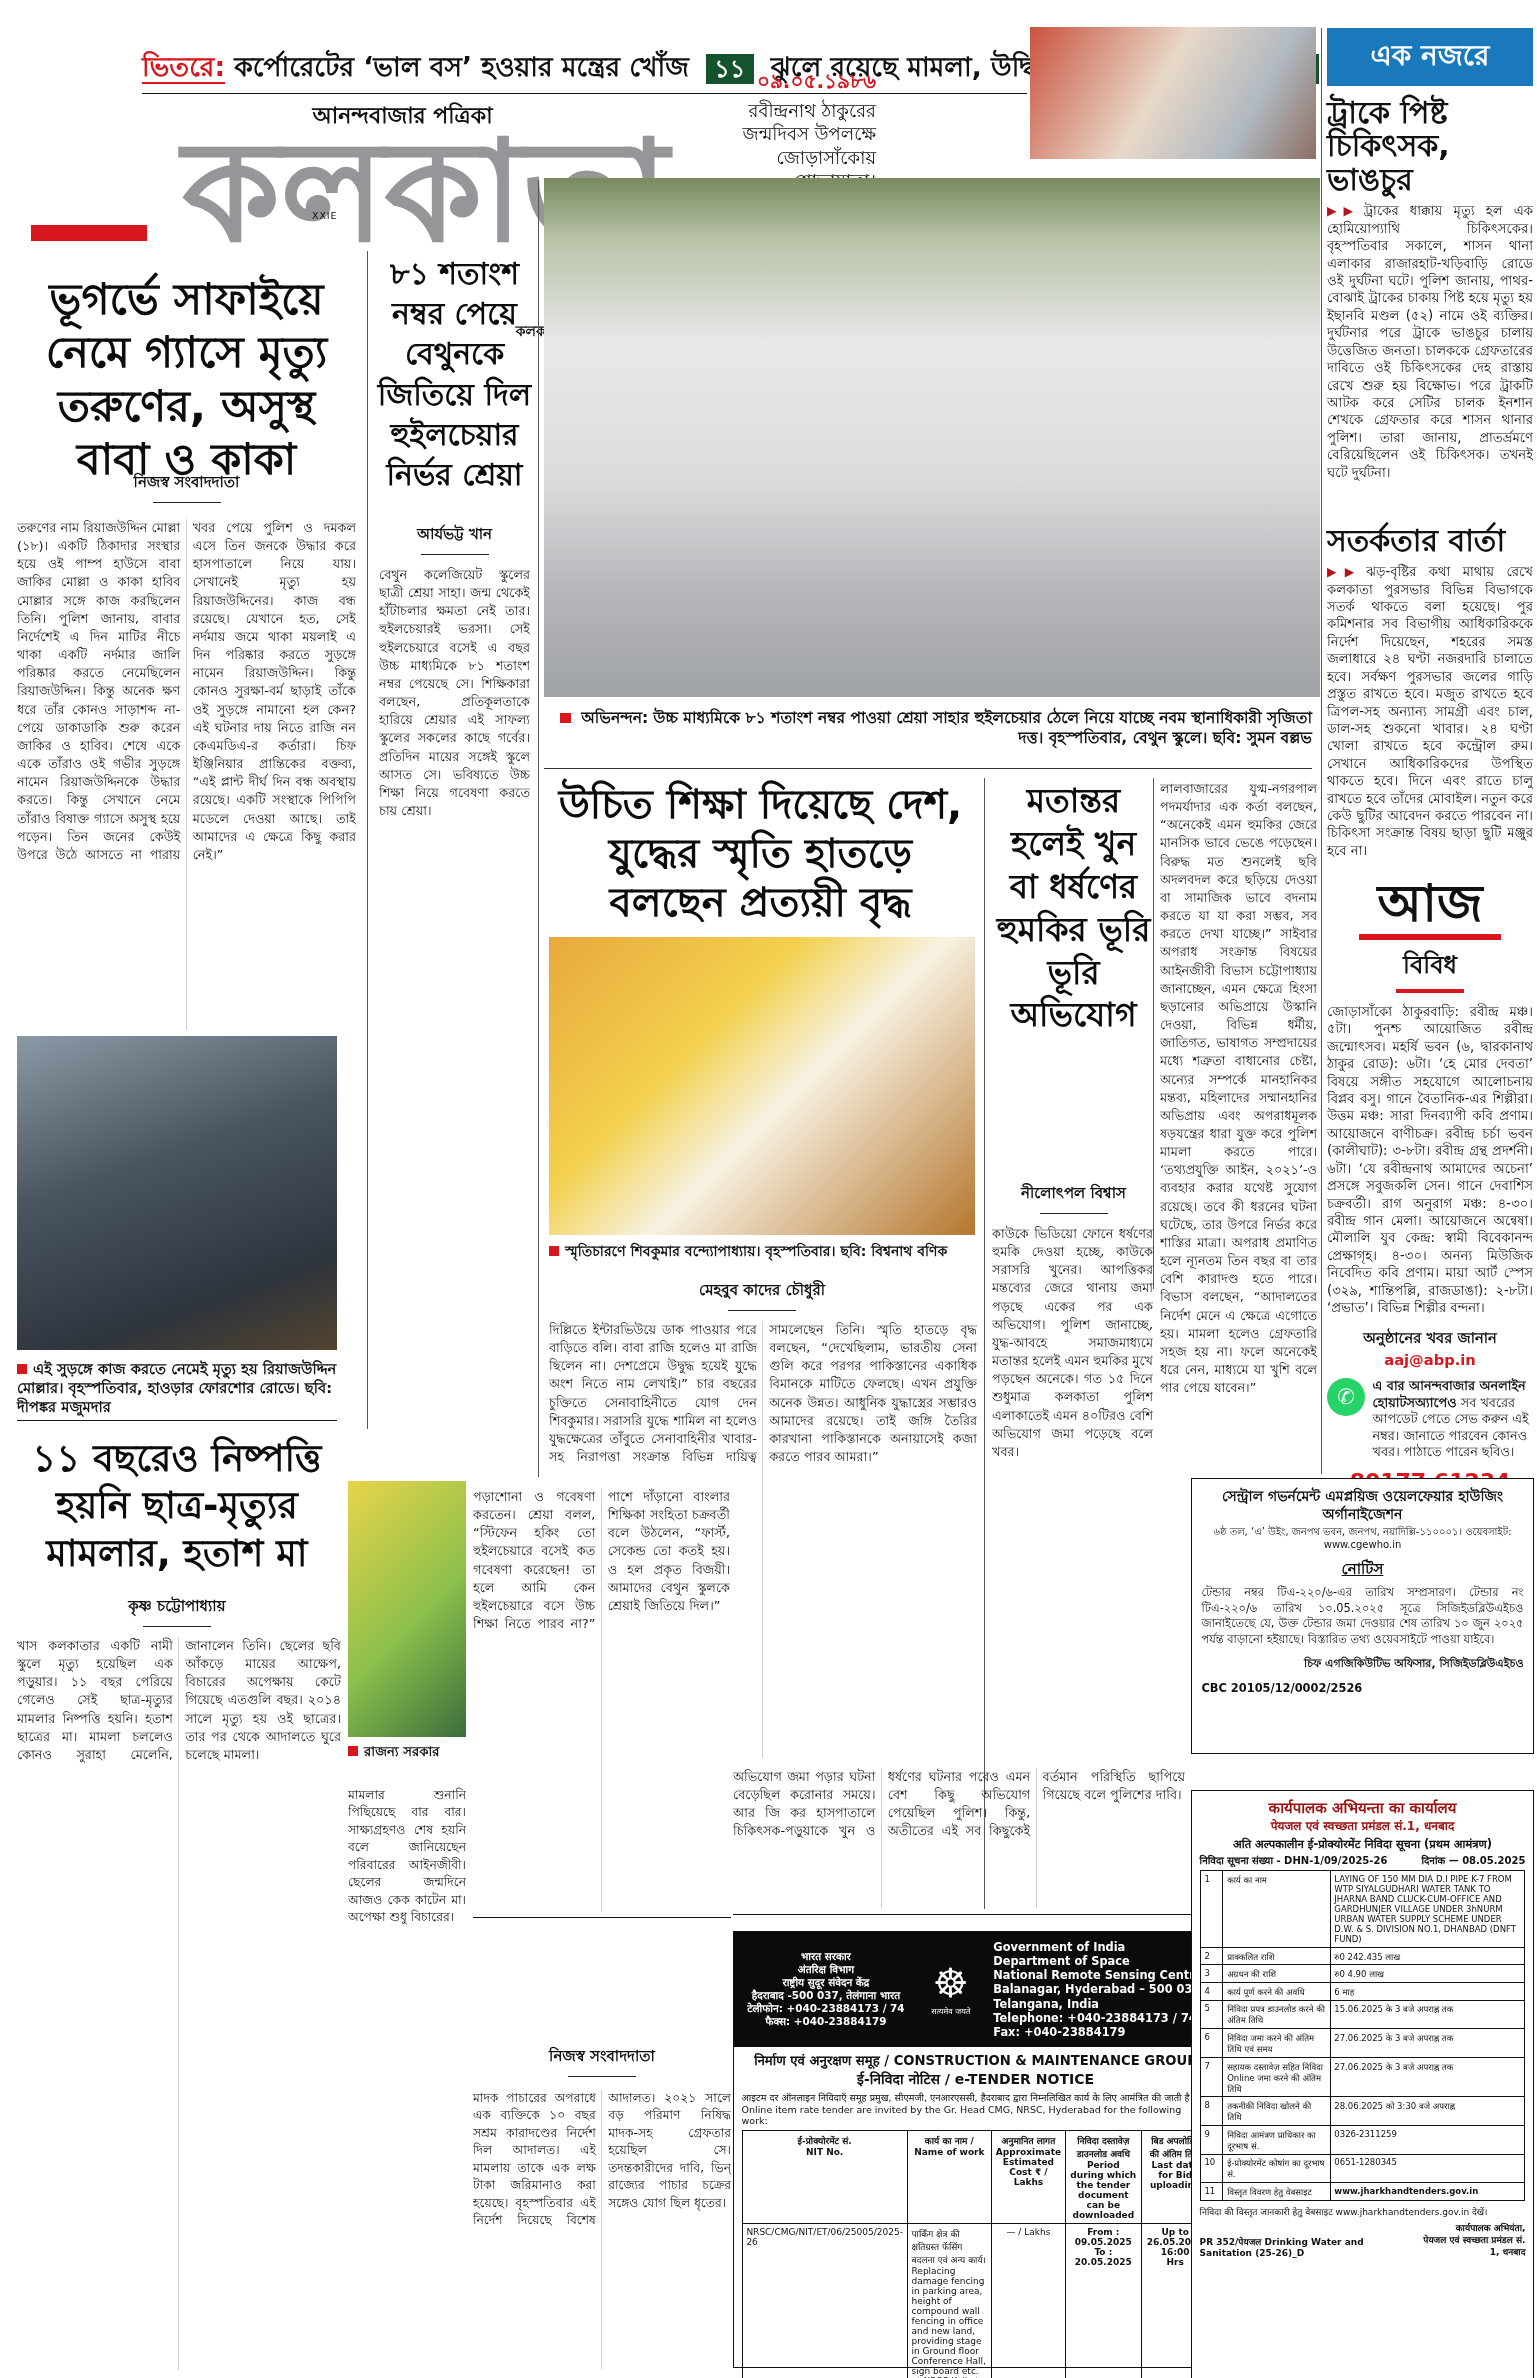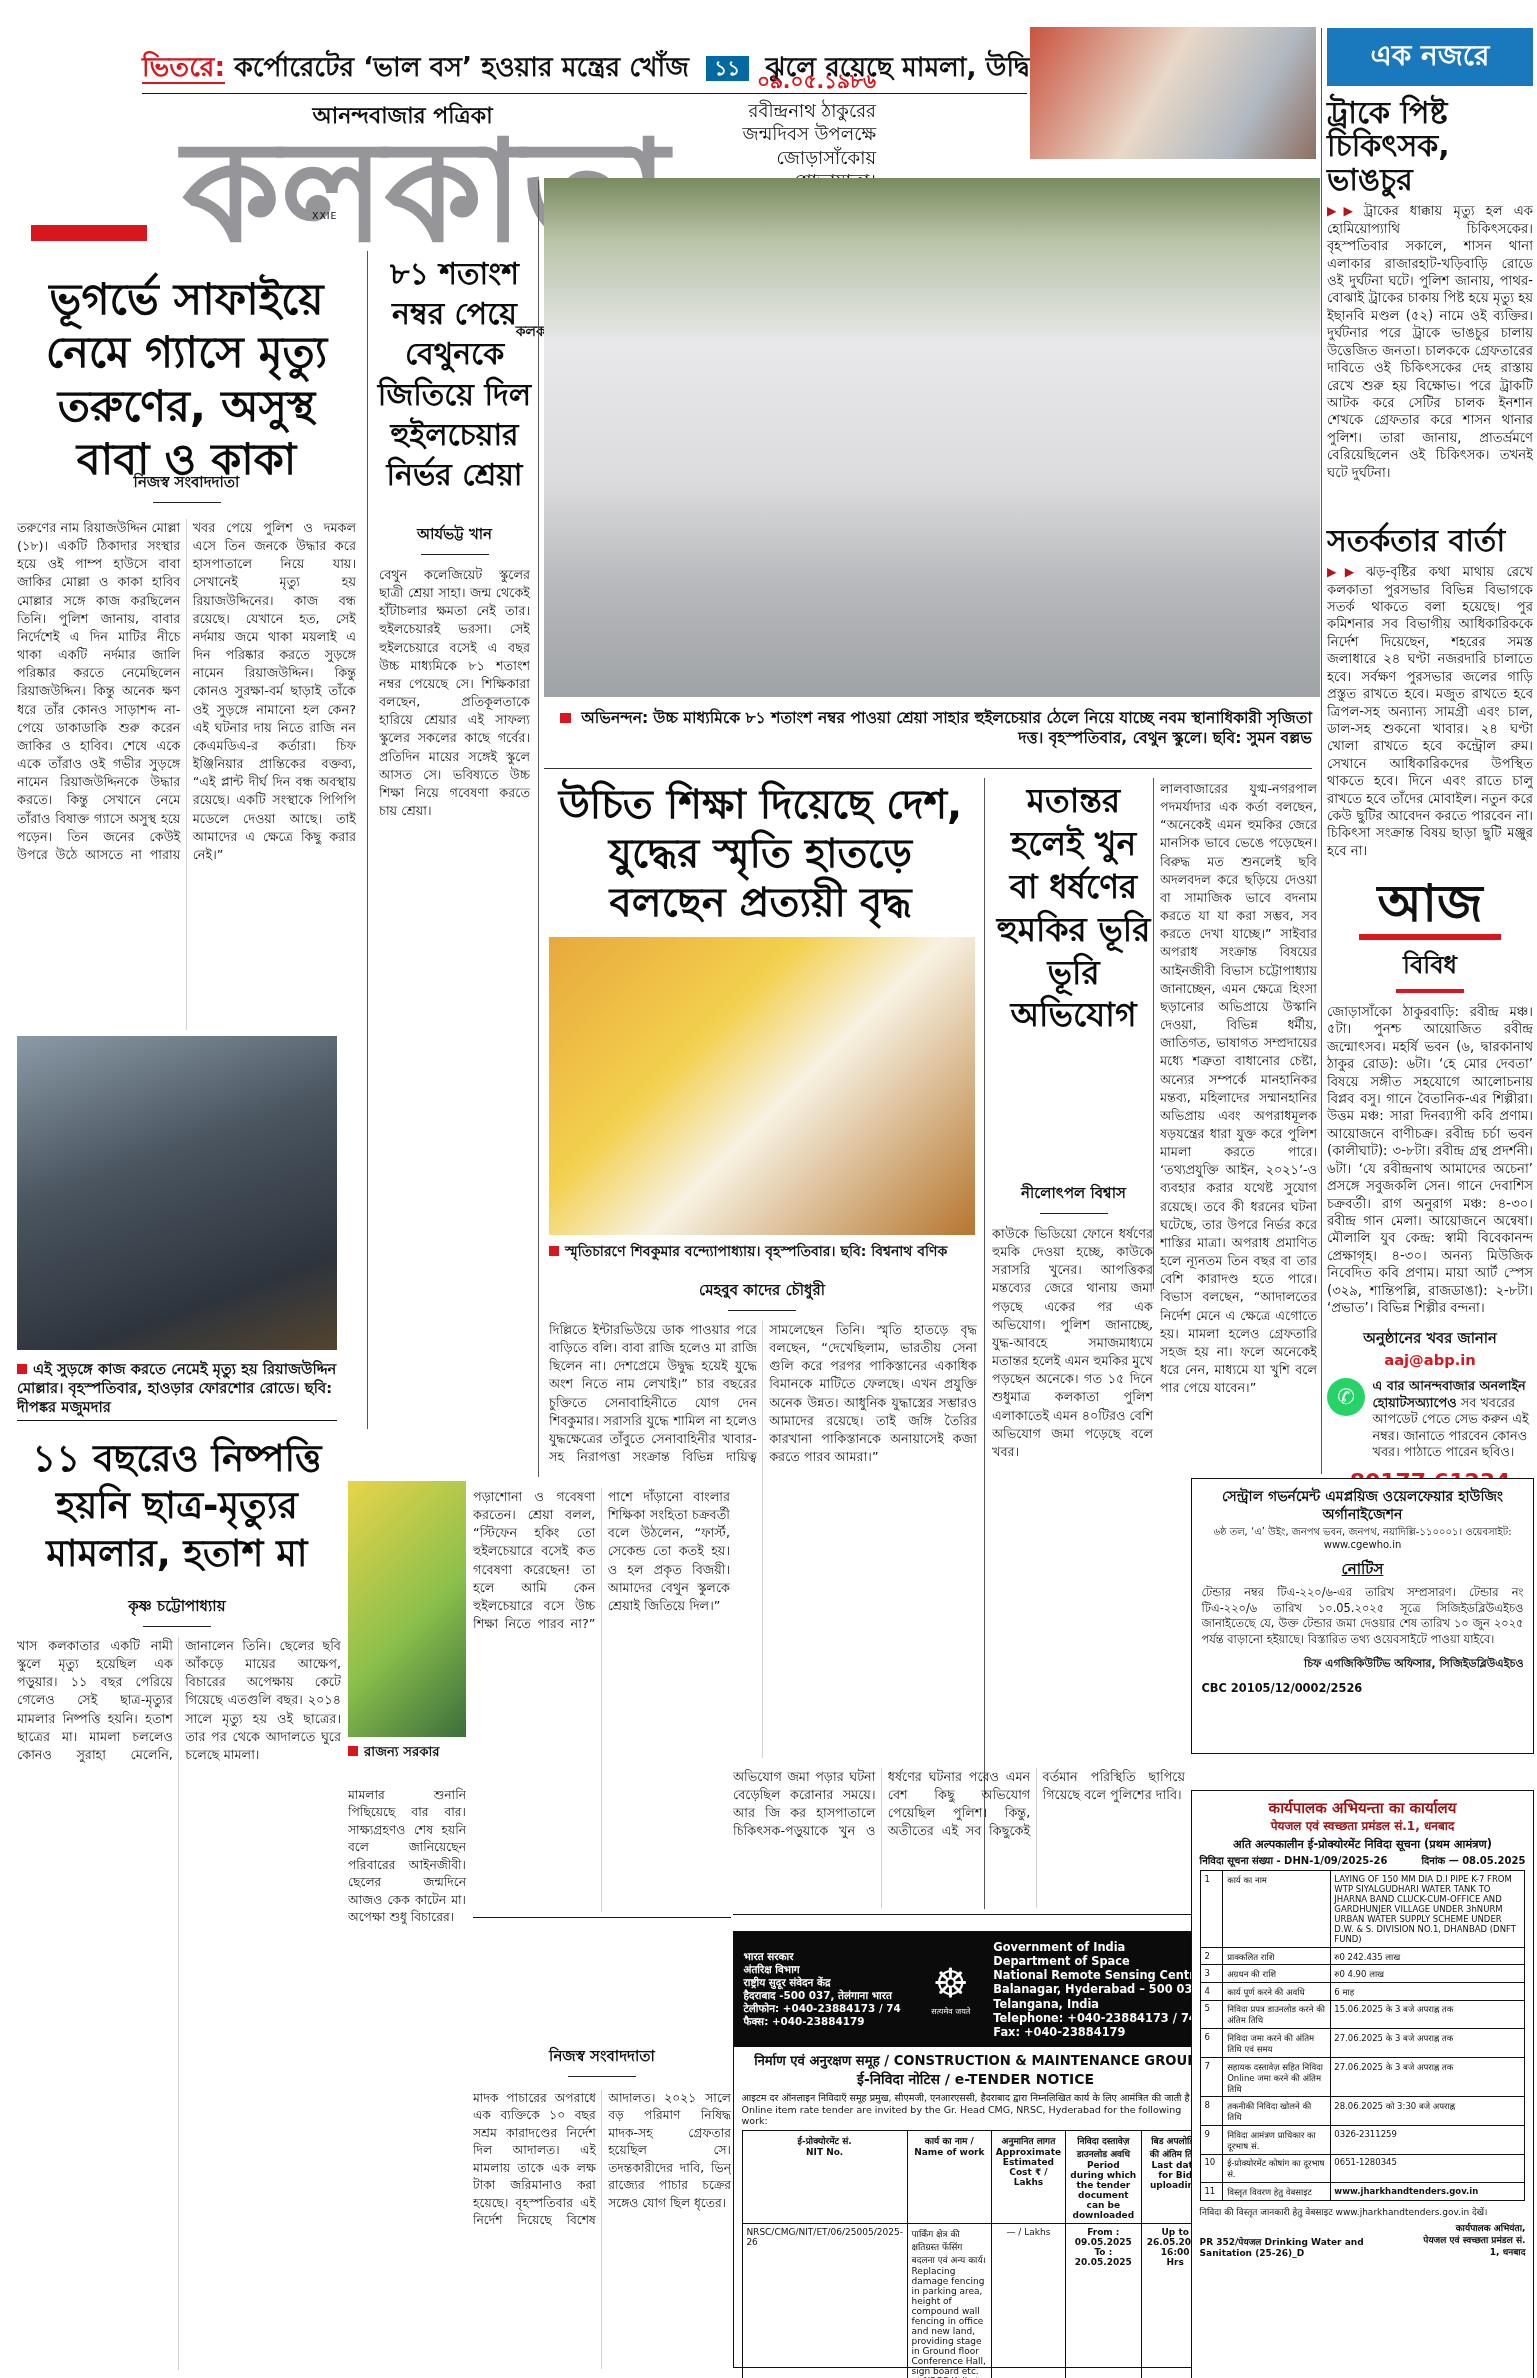--- a/index.html
+++ b/index.html
@@ -14,22 +14,22 @@
   .cols2{columns:2;column-gap:12.3px;column-rule:0.9px solid #cfcfcf;}
   .cols3{columns:3;column-gap:12.3px;column-rule:0.9px solid #cfcfcf;}
   .byline{font-weight:bold;font-size:15px;text-align:center;}
   .byline::after{content:"";display:block;width:68px;margin:6.6px auto 0;border-bottom:1.9px solid #222;}
   .caption{font-weight:bold;font-size:14.7px;line-height:1.3;}
   .red-sq{display:inline-block;width:10.4px;height:10.4px;background:#d8161d;margin-right:5.7px;}
   .hrule{border-top:1.9px solid #151515;height:0;}
   .hrule-thin{border-top:1.4px solid #333;height:0;}
   .vline{width:0;border-left:0.9px solid #555;}
   .photo{background-size:cover;}
-  .pg-badge{display:inline-block;background:#0369a1;color:#fff;font-weight:bold;
-            padding:0 8.5px;font-size:20px;line-height:1.25;margin:0 7.6px;vertical-align:middle;}
+  .pg-badge{display:inline-block;background:#14532d;color:#fff;font-weight:bold;
+            padding:0 8.5px;font-size:24px;line-height:1.25;margin:0 7.6px;vertical-align:middle;}
   .pre{white-space:pre-line;}
   
   #sidebar{position:absolute;left:1327px;top:28px;width:206px;}
   .sb-head{background:#1a78bc;color:#fff;font-weight:bold;font-size:28px;text-align:center;
            padding:5.7px 0;}
   .sb-hl{font-weight:bold;font-size:30px;line-height:1.12;margin:9.5px 0 5.7px;}
   .sb-txt{font-size:13.2px;line-height:1.32;text-align:justify;position:relative;padding-left:0;}
   .arrows{color:#b5121b;font-size:12.3px;margin-right:3.8px;}
   .aaj-title{font-weight:bold;font-size:51px;text-align:center;line-height:1.05;margin-top:13.2px;}
   .aaj-bar{height:6.6px;background:#d8161d;width:142px;margin:2.8px auto 5.7px;}
@@ -153,21 +153,21 @@
     <div class="center" style="font-weight:bold;font-size:14px;line-height:1.3;">সেন্ট্রাল গভর্নমেন্ট এমপ্লয়িজ ওয়েলফেয়ার হাউজিং অর্গানাইজেশন</div>
     <div class="center" style="font-size:10px;line-height:1.3;margin-top:1.9px;">৬ষ্ঠ তল, ‘এ’ উইং, জনপথ ভবন, জনপথ, নয়াদিল্লি-১১০০০১। ওয়েবসাইট: www.cgewho.in</div>
     <div class="center" style="font-weight:bold;font-size:15px;text-decoration:underline;margin:5.7px 0 3.8px;">নোটিস</div>
     <div class="justify" style="font-size:11.4px;line-height:1.35;">টেন্ডার নম্বর টিএ-২২০/৬-এর তারিখ সম্প্রসারণ। টেন্ডার নং টিএ-২২০/৬ তারিখ ১০.05.২০২৫ সূত্রে সিজিইডব্লিউএইচও জানাইতেছে যে, উক্ত টেন্ডার জমা দেওয়ার শেষ তারিখ ১০ জুন ২০২৫ পর্যন্ত বাড়ানো হইয়াছে। বিস্তারিত তথ্য ওয়েবসাইটে পাওয়া যাইবে।</div>
     <div style="font-size:11px;text-align:right;margin-top:7.6px;font-weight:bold;">চিফ এগজিকিউটিভ অফিসার, সিজিইডব্লিউএইচও</div>
     <div style="font-size:11.4px;font-weight:bold;margin-top:7.6px;">CBC 20105/12/0002/2526</div>
   </div>
 
   <div class="abs ad-border" style="left:733px;top:1931px;width:485px;height:437px;box-sizing:border-box;">
     <div class="nrsc-black">
-      <div class="pre" style="font-size:10.4px;font-weight:bold;text-align:left;flex:1;line-height:1.25;">भारत सरकार
+      <div class="pre" style="font-size:10.4px;font-weight:bold;text-align:center;flex:1;line-height:1.25;">भारत सरकार
 अंतरिक्ष विभाग
 राष्ट्रीय सुदूर संवेदन केंद्र
 हैदराबाद -500 037, तेलंगाना भारत
 टेलीफोन: +040-23884173 / 74
 फैक्स: +040-23884179</div>
       <div class="emblem">
         <div class="glyph">☸</div>
         <div class="motto">सत्यमेव जयते</div>
       </div>
       <div class="pre" style="font-size:11.4px;font-weight:bold;flex:1.3;line-height:1.25;">Government of India

